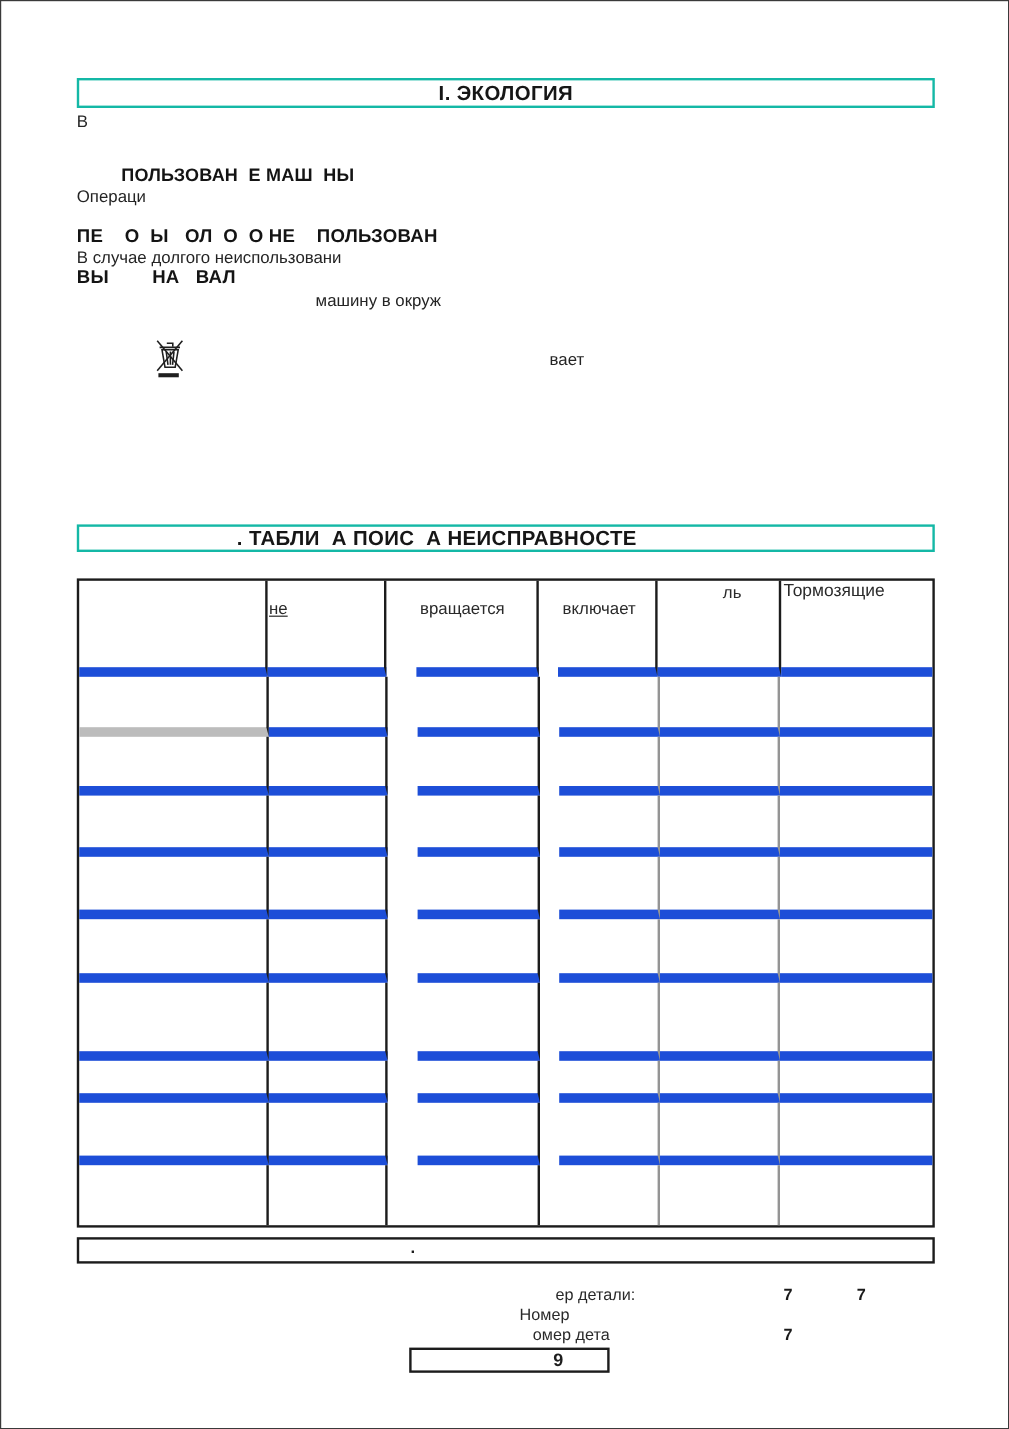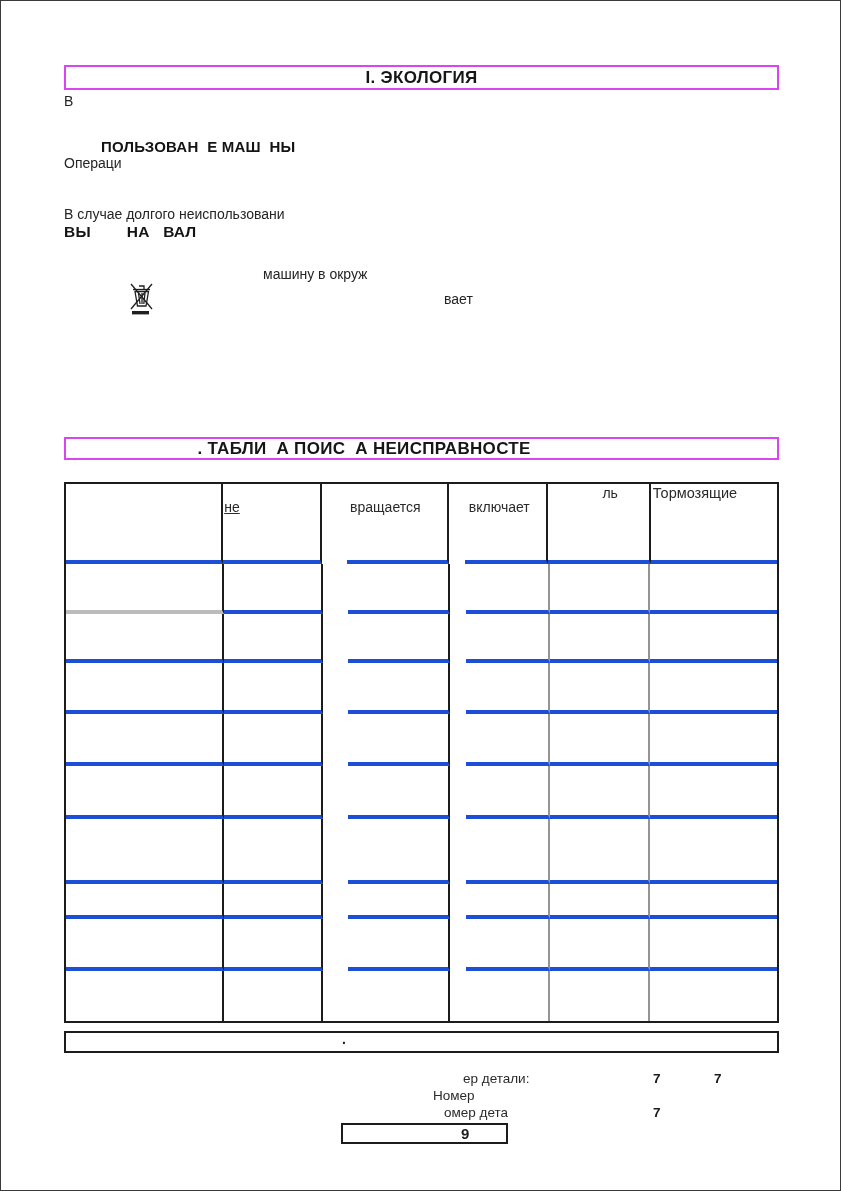--- a/index.html
+++ b/index.html
@@ -5,41 +5,41 @@
   html,body{margin:0;padding:0;background:#ffffff;}
   .page{
     position:relative;width:841px;height:1191px;background:#fff;
     border:1px solid #3a3a3a;box-sizing:border-box;overflow:hidden;
     font-family:"Liberation Sans","DejaVu Sans",sans-serif;color:#1d1d1d;
   }
   .pre{white-space:pre;}
 
   
   .title-box{
-    position:absolute;left:63px;width:715px;border:2px solid #d946ef;
+    position:absolute;left:63px;width:715px;border:2px solid #14b8a6;
     box-sizing:border-box;text-align:center;font-weight:bold;
     font-size:17px;color:#161616;letter-spacing:0.3px;
   }
   .ecology-box{top:64px;height:25px;line-height:21px;}
   .trouble-box{top:436px;height:23px;line-height:19px;padding-right:115px;}
 
   
   .t{position:absolute;font-size:14px;line-height:15px;color:#242424;}
   .h{position:absolute;font-size:15px;line-height:16px;font-weight:bold;color:#141414;letter-spacing:0.2px;}
 
   
   .ttable{
     position:absolute;left:63px;top:481px;width:715px;height:541px;
     border:2px solid #1c1c1c;box-sizing:border-box;background:#fff;
   }
   .trow{display:flex;}
   .trow.thead{height:80px;}
   .cell{
     box-sizing:border-box;height:100%;
-    border-right:2px solid #1c1c1c;border-bottom:4px solid #1d4ed8;
+    border-right:2px solid #1c1c1c;border-bottom:8px solid #1d4ed8;
     font-size:14px;color:#2a2a2a;overflow:hidden;
   }
   .c1{width:172px;}
   .c2{width:108px;text-decoration:underline;}
   .c3{width:111px;margin-left:25px;}
   .c4{width:91px;border-right-color:#949494;margin-left:16px;}
   .c5{width:109px;border-right-color:#949494;}
   .c6{width:138px;border-right:none;}
   .thead .c4,.thead .c5{border-right-color:#1c1c1c;}
   .thead .c2{padding:15px 0 0 1px;}
@@ -87,40 +87,41 @@
   <div class="title-box ecology-box">
     <span>I. ЭКОЛОГИЯ</span>
   </div>
 
   <div class="t" style="left:63px;top:93px;">В</div>
 
   <div class="h pre" style="left:100px;top:138px;">ПОЛЬЗОВАН  Е МАШ  НЫ</div>
 
   <div class="t" style="left:63px;top:155px;">Операци</div>
 
+  <div class="h pre" style="left:63px;top:189px;font-size:15.5px;">ПЕ    О  Ы   ОЛ  О  О НЕ    ПОЛЬЗОВАН</div>
 
   <div class="t" style="left:63px;top:206px;">В случае долгого неиспользовани</div>
 
   <div class="h pre" style="left:63px;top:223px;font-size:15.5px;">ВЫ        НА   ВАЛ</div>
 
-  <div class="t" style="left:262px;top:242px;margin-top:24px;">машину в окруж</div>
+  <div class="t" style="left:262px;top:242px;">машину в окруж</div>
 
   <svg class="weee" width="28" height="33" viewBox="0 0 28 33">
     <g stroke="#1f1f1f" stroke-width="1.3" fill="none">
       <path d="M11 4 L16 4 L16 7"></path>
       <path d="M5 7.5 L22 7.5"></path>
       <path d="M7 9.5 L9.5 24 L18 24 L20.5 9.5 Z"></path>
       <path d="M10.5 11 L12 22 M14 11 L14 22 M17 11 L15.8 22"></path>
       <path d="M3 2 L24 27"></path>
       <path d="M24 2 L3 27"></path>
     </g>
     <rect x="4" y="29" width="17" height="3.4" fill="#1f1f1f"></rect>
   </svg>
 
-  <div class="t" style="left:443px;top:291px;text-align:right;">вает</div>
+  <div class="t" style="left:457px;top:291px;text-align:right;">вает</div>
 
   <div class="title-box trouble-box">
     <span class="pre">. ТАБЛИ  А ПОИС  А НЕИСПРАВНОСТЕ</span>
   </div>
 
   <div class="ttable">
     <div class="trow thead">
       <div class="cell c1"></div>
       <div class="cell c2">не</div>
       <div class="cell c3">вращается</div>

